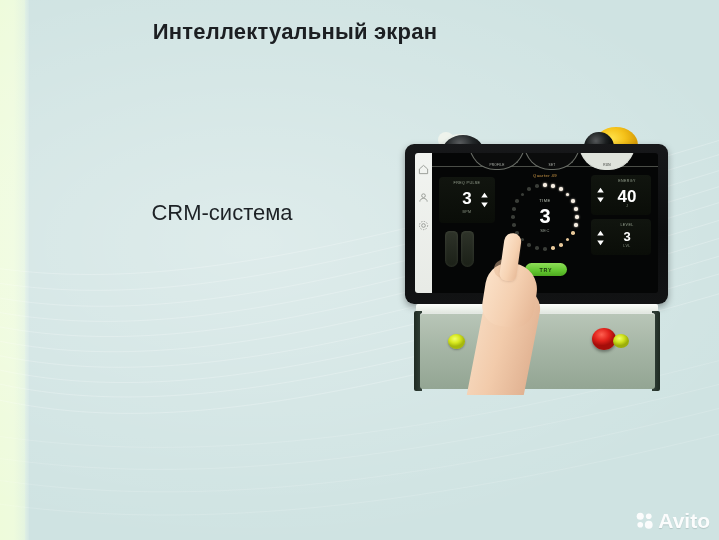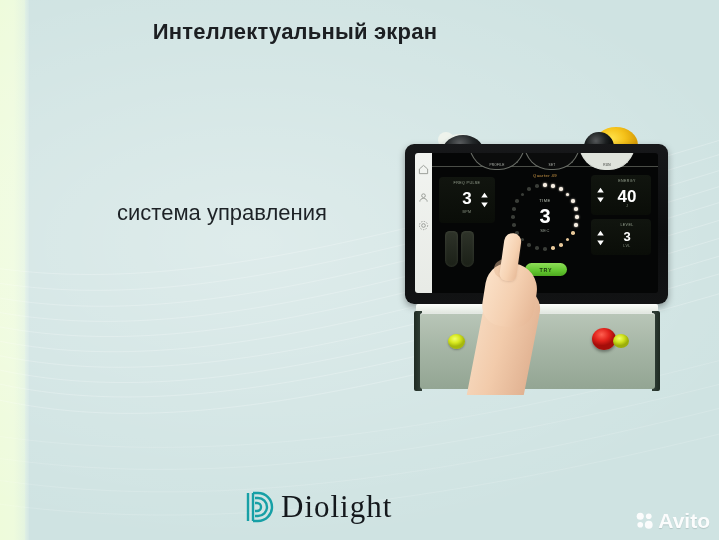--- a/index.html
+++ b/index.html
@@ -303,21 +303,21 @@
       <path d="M-40,452 C180,492 420,462 760,374"></path>
       <path d="M-40,474 C180,514 420,486 760,398"></path>
       <path d="M-40,498 C180,536 420,510 760,424"></path>
     </g>
   </svg>
   <div class="vign"></div>
 
   <div class="title">Интеллектуальный экран</div>
 
   <div class="body-text">
-    <span>система управления</span>
+    <span>CRM-система</span>
   </div>
 
   <div class="device">
 
     <div class="knob-left-cap"></div>
     <div class="knob-left"></div>
     <div class="knob-right"></div>
     <div class="knob-right-dark"></div>
 
     <div class="bezel">
@@ -425,32 +425,20 @@
     <div class="btn-yellow2"></div>
   </div>
 
   <div class="hand-wrap">
     <div class="arm"></div>
     <div class="palm"></div>
     <div class="knuckle"></div>
     <div class="finger"></div>
   </div>
 
-  <div class="logo">
-    <svg class="logo-mark" viewBox="0 0 34 36">
-      <g fill="none" stroke="#17a0a6" stroke-width="2.4">
-        <path d="M5 4 L5 32"></path>
-        <path d="M10 4 L10 32"></path>
-        <path d="M10 4 h5 a14 14 0 0 1 0 28 h-5"></path>
-        <path d="M12 9 h3 a9 9 0 0 1 0 18 h-3"></path>
-        <path d="M12 14 h2 a4 4 0 0 1 0 8 h-2"></path>
-      </g>
-    </svg>
-    <span class="logo-word">Diolight</span>
-  </div>
 
   <div class="avito">
     <svg class="avito-dots" viewBox="0 0 24 24">
       <circle cx="6" cy="6" r="5" fill="#ffffff"></circle>
       <circle cx="18" cy="6" r="4" fill="#ffffff"></circle>
       <circle cx="6" cy="18" r="4" fill="#ffffff"></circle>
       <circle cx="18" cy="18" r="5.5" fill="#ffffff"></circle>
     </svg>
     <span class="avito-word">Avito</span>
   </div>

